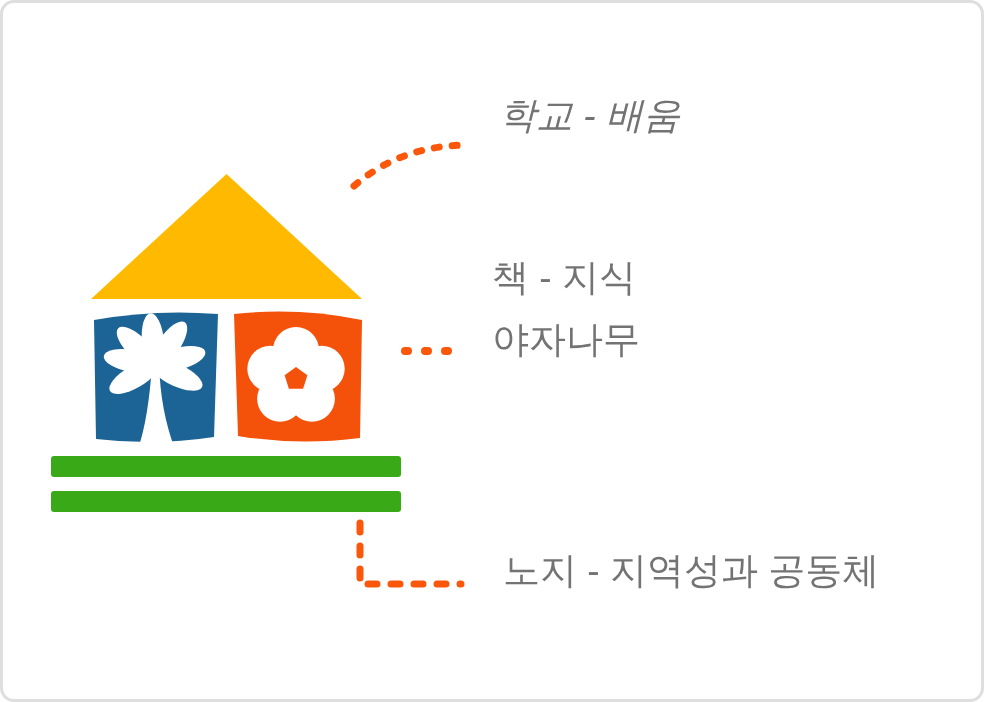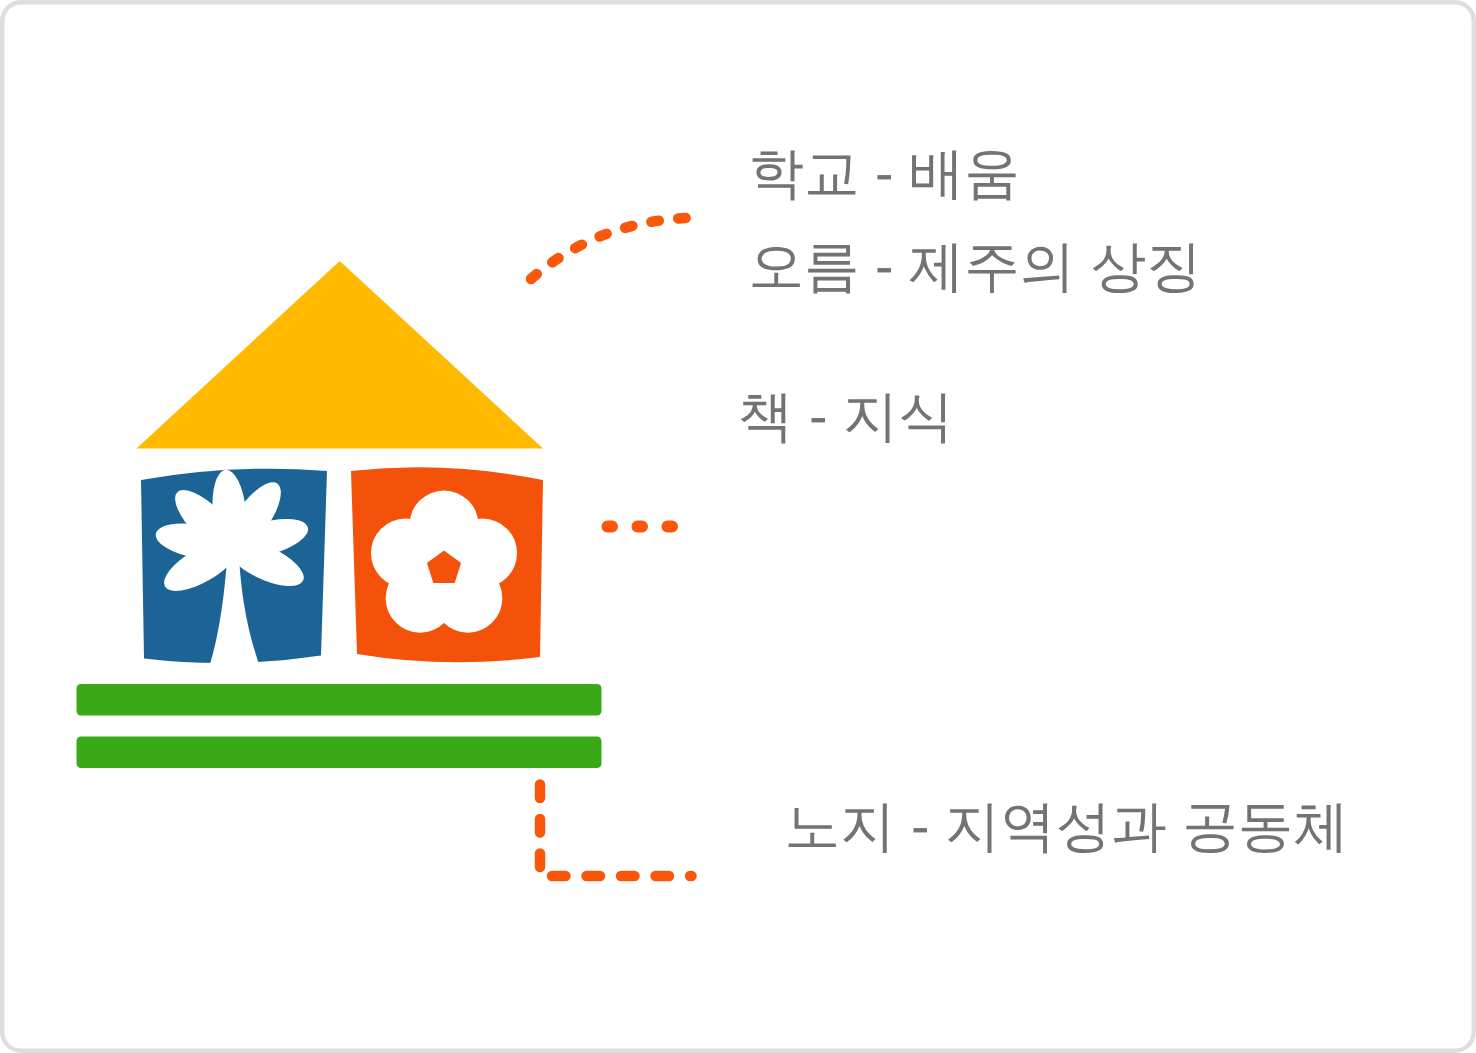--- a/index.html
+++ b/index.html
@@ -29,23 +29,23 @@
     position: absolute;
     color: #737373;
     font-size: 37px;
     font-weight: 500;
     white-space: nowrap;
   }
   .annotation .line {
     height: 62px;
     line-height: 62px;
   }
-  #annotation-roof   { left: 496px; top: 82px;  }
+  #annotation-roof   { left: 496px; top: 82px; font-style: italic;  }
   #annotation-panels { left: 489px; top: 244px; }
-  #annotation-ground { left: 500px; top: 517px; margin-left: 20px; }
+  #annotation-ground { left: 500px; top: 537px; }
 </style>
 </head>
 <body>
 
 <div class="stage">
 
   <svg class="logo-svg" viewBox="0 0 984 702">
 
     <path d="M 223.5 171 L 359 296 L 88 296 Z" fill="#FFBA00"></path>
 
@@ -81,24 +81,24 @@
 
     <g fill="none" stroke-width="7" stroke-linecap="round" stroke="#FB570A">
       <path d="M 351 183 Q 398 142 466 142" stroke-dasharray="5 13"></path>
       <path d="M 402 348 L 462 348" stroke-width="8" stroke-dasharray="3 17"></path>
       <path d="M 357 520 L 357 581 L 458 581" stroke-dasharray="9 14"></path>
     </g>
   </svg>
 
   <div class="annotation" id="annotation-roof">
     <div class="line">학교 - 배움</div>
-    <div class="line">오름 - 제주의 상징</div>
   </div>
 
   <div class="annotation" id="annotation-panels">
     <div class="line">책 - 지식</div>
+    <div class="line">야자나무</div>
   </div>
 
   <div class="annotation" id="annotation-ground">
     <div class="line">노지 - 지역성과 공동체</div>
   </div>
 
 </div>
 
 </body></html>

